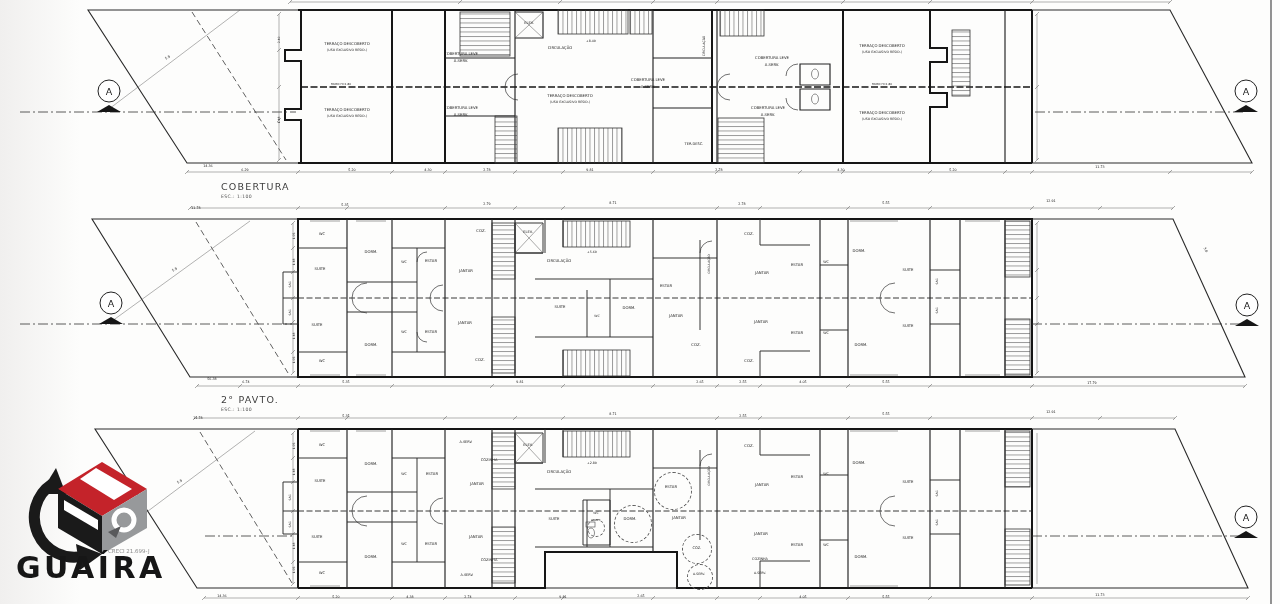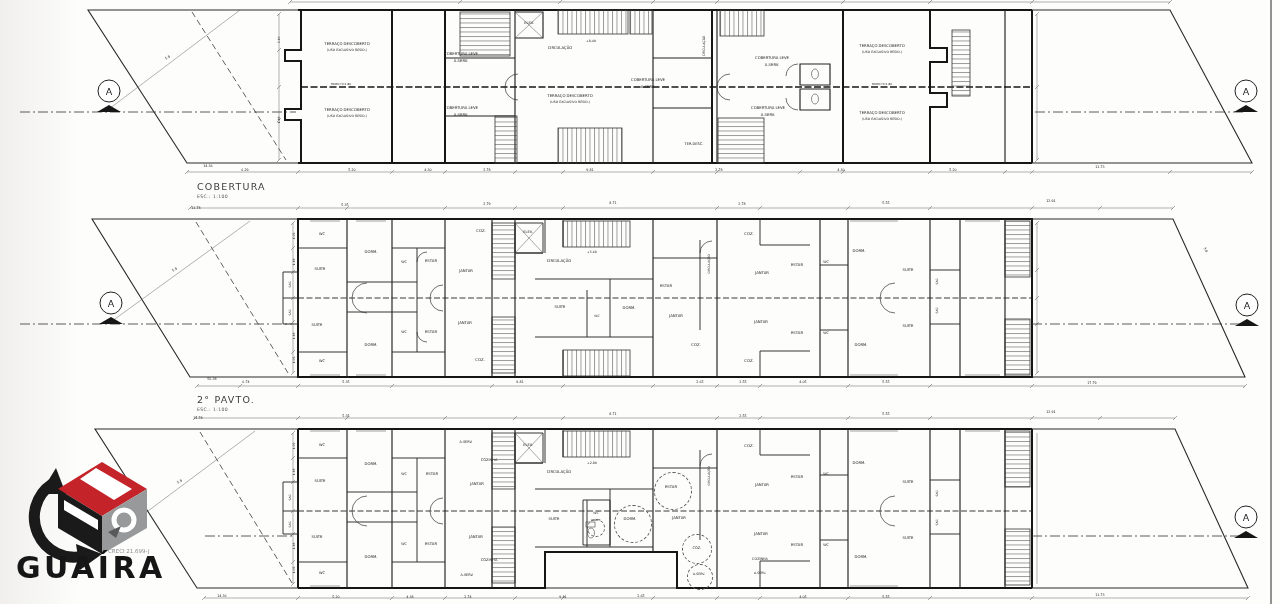--- a/index.html
+++ b/index.html
@@ -11,21 +11,21 @@
   #annotation-layer{position:absolute;left:0;top:0;width:1280px;height:604px;z-index:3;}
   .anno{position:absolute;white-space:nowrap;color:#1c1c1c;line-height:1;
         transform:translate(-50%,-50%);}
   .dash-circle{position:absolute;border:1px dashed #5a5a5a;border-radius:50%;box-sizing:border-box;}
   .marker{position:absolute;z-index:4;width:21px;height:21px;border:1.2px solid #222;
           border-radius:50%;background:#fff;display:flex;align-items:center;justify-content:center;
           font-size:9.5px;color:#222;transform:translate(-50%,-50%);}
   .marker-tri{position:absolute;z-index:4;width:0;height:0;transform:translate(-50%,0);
           border-left:12px solid transparent;border-right:12px solid transparent;
           border-bottom:7px solid #161616;}
-  .plan-title{position:absolute;z-index:4;color:#3d3d3d;}
+  .plan-title{position:absolute;z-index:4;color:#3d3d3d;margin-left:24px;}
   .plan-title .t{font-size:9.5px;letter-spacing:1.2px;}
   .plan-title .s{font-size:4.6px;letter-spacing:.4px;color:#555;margin-top:2px;}
   .logo-wrap{position:absolute;left:8px;top:438px;z-index:5;}
 </style>
 </head>
 <body>
 
 <div id="stage">
   <div class="scan-shade"></div>
 

